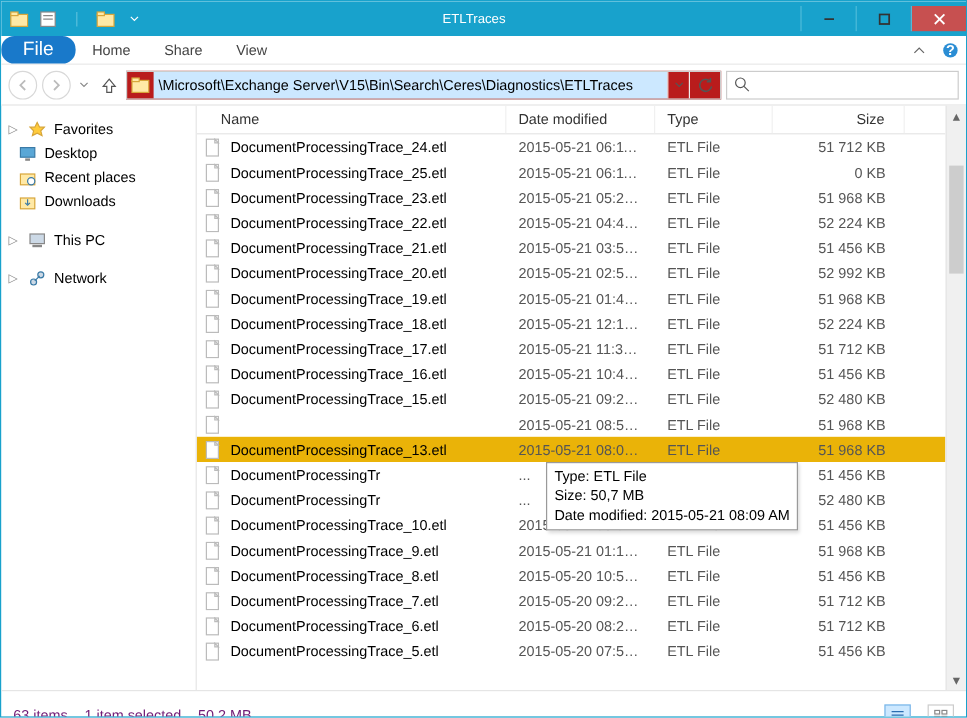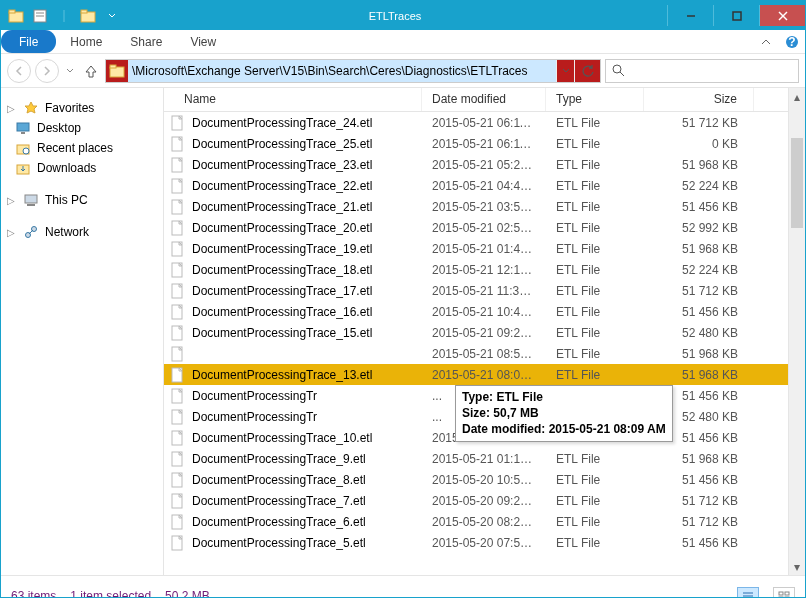--- a/index.html
+++ b/index.html
@@ -10,21 +10,21 @@
 .titlebar .qat { display: flex; gap: 2px; align-items: center; }
 .titlebar .qat .qicon { width: 22px; height: 22px; display: flex; align-items: center; justify-content: center; }
 .titlebar .title { flex: 1; text-align: center; font-size: 11px; }
 .titlebar .winbtns { display: flex; }
 .titlebar .winbtn { width: 46px; height: 21px; border-left: 1px solid #4fbbda; display: flex; align-items: center; justify-content: center; background: #18a2cc; }
 .titlebar .winbtn.close { background: #c75050; }
 .titlebar .winbtn svg { width: 10px; height: 10px; }
 
 
 .ribbon { height: 24px; background: #fff; border-bottom: 1px solid #e5e5e5; display: flex; align-items: stretch; }
-.ribbon .file { background: #1979ca; color: #fff; padding: 0 18px; display: flex; align-items: center; font-size: 12px; border-radius: 11px; }
+.ribbon .file { background: #1979ca; color: #fff; padding: 0 18px; display: flex; align-items: center; font-size: 16px; border-radius: 11px; }
 .ribbon .tab { padding: 0 14px; display: flex; align-items: center; color: #444; }
 .ribbon .spacer { flex: 1; }
 .ribbon .help { width: 26px; display: flex; align-items: center; justify-content: center; }
 .ribbon .expand { width: 26px; display: flex; align-items: center; justify-content: center; color: #666; }
 
 
 .navbar { height: 34px; background: #fff; display: flex; align-items: center; padding: 0 6px; gap: 4px; border-bottom: 1px solid #e5e5e5; }
 .navbtn { width: 24px; height: 24px; border-radius: 50%; border: 1px solid #d8d8d8; display: flex; align-items: center; justify-content: center; color: #bbb; }
 .navbtn.small { width: 14px; height: 20px; border: none; }
 .uparrow { width: 20px; height: 20px; display: flex; align-items: center; justify-content: center; color: #555; }
@@ -58,21 +58,21 @@
 .rows { }
 .row { display: flex; height: 21px; align-items: center; }
 .row.selected { background: #eab308; }
 .row .cell { padding: 0 10px; white-space: nowrap; overflow: hidden; text-overflow: ellipsis; }
 .row .cell.c-name { width: 258px; display: flex; align-items: center; gap: 6px; padding-left: 6px; }
 .row .cell.c-date { width: 124px; color: #555; }
 .row .cell.c-type { width: 98px; color: #555; }
 .row .cell.c-size { width: 110px; text-align: right; padding-right: 16px; color: #555; }
 .fileicon { width: 16px; height: 16px; flex-shrink: 0; }
 
-.tooltip { position: absolute; left: 291px; top: 297px; background: #fff; border: 1px solid #9a9a9a; padding: 3px 6px; line-height: 1.35; box-shadow: 2px 2px 3px rgba(0,0,0,0.15); z-index: 10; font-weight: bold; }
+.tooltip { position: absolute; left: 291px; top: 297px; background: #fff; border: 1px solid #9a9a9a; padding: 3px 6px; line-height: 1.35; box-shadow: 2px 2px 3px rgba(0,0,0,0.15); z-index: 10; }
 
 .vscroll { width: 17px; background: #f0f0f0; border-left: 1px solid #e5e5e5; position: relative; }
 .vscroll .thumb { position: absolute; left: 2px; right: 2px; top: 50px; height: 90px; background: #cdcdcd; }
 .vscroll .sarrow { position: absolute; left: 0; right: 0; height: 17px; display: flex; align-items: center; justify-content: center; color: #666; }
 .vscroll .sarrow.top { top: 0; } .vscroll .sarrow.bot { bottom: 0; }
 
 
 .statusbar { height: 40px; border-top: 1px solid #e5e5e5; display: flex; align-items: center; padding: 12px 10px; gap: 14px; color: #701a75; }
 .statusbar .sp { flex: 1; }
 .viewbtn { width: 22px; height: 18px; border: 1px solid #ccc; display: flex; align-items: center; justify-content: center; }

